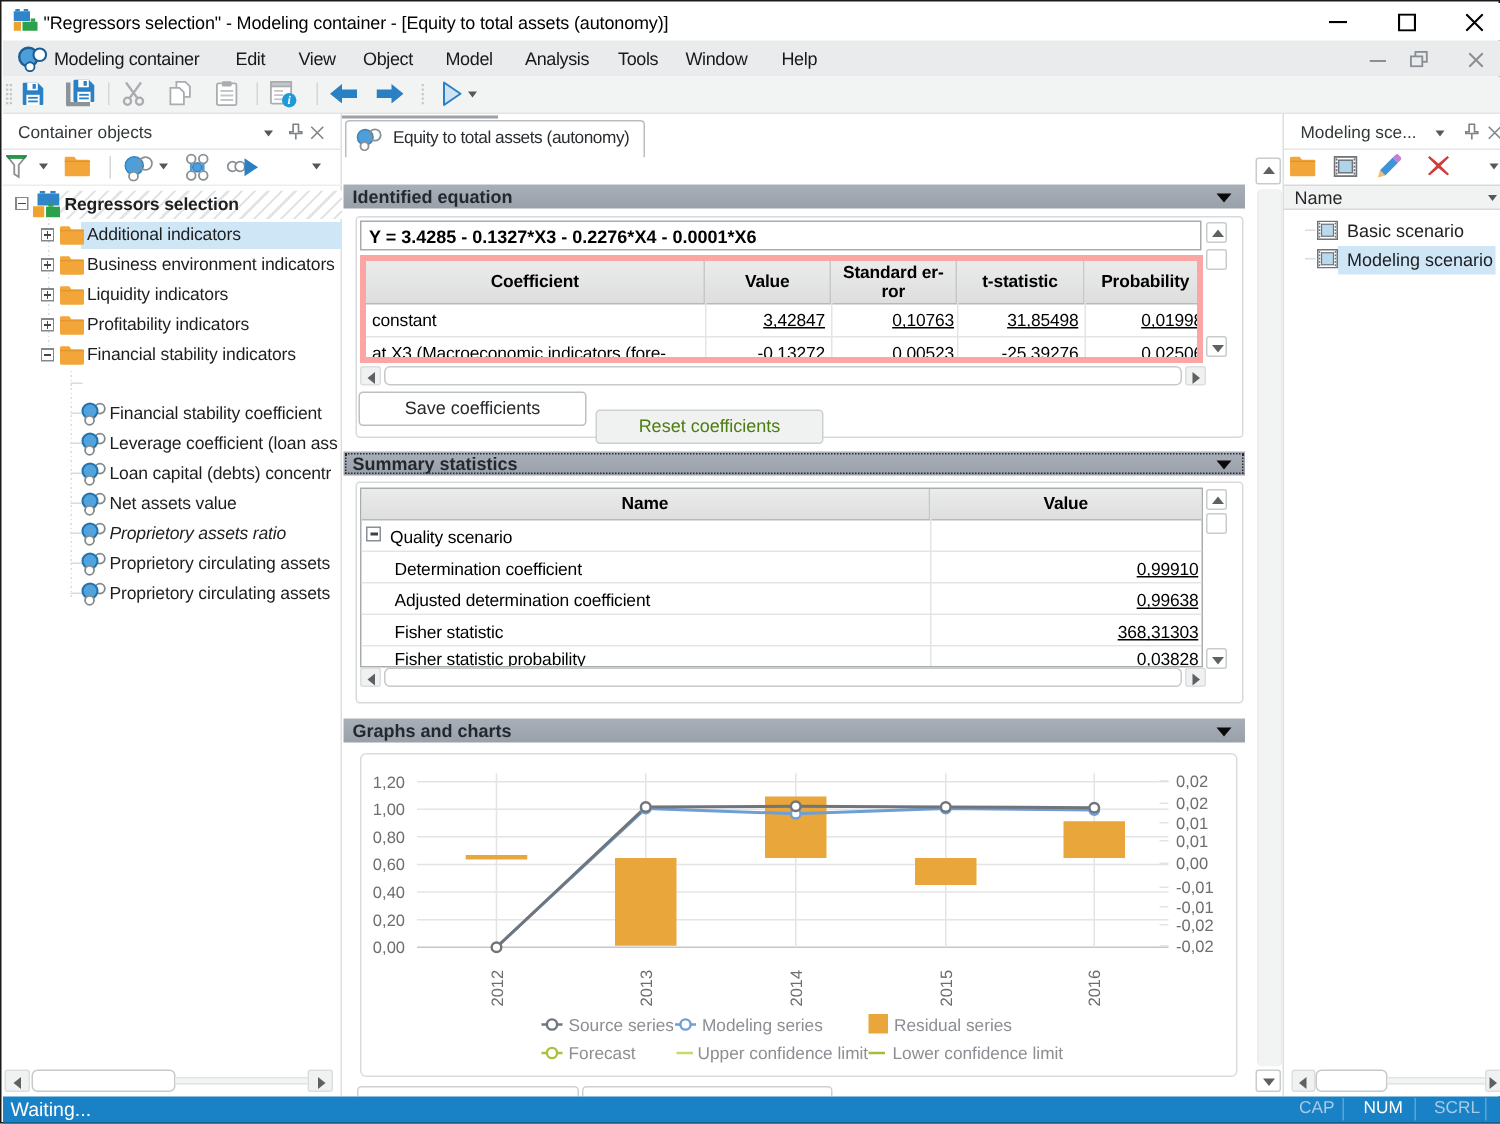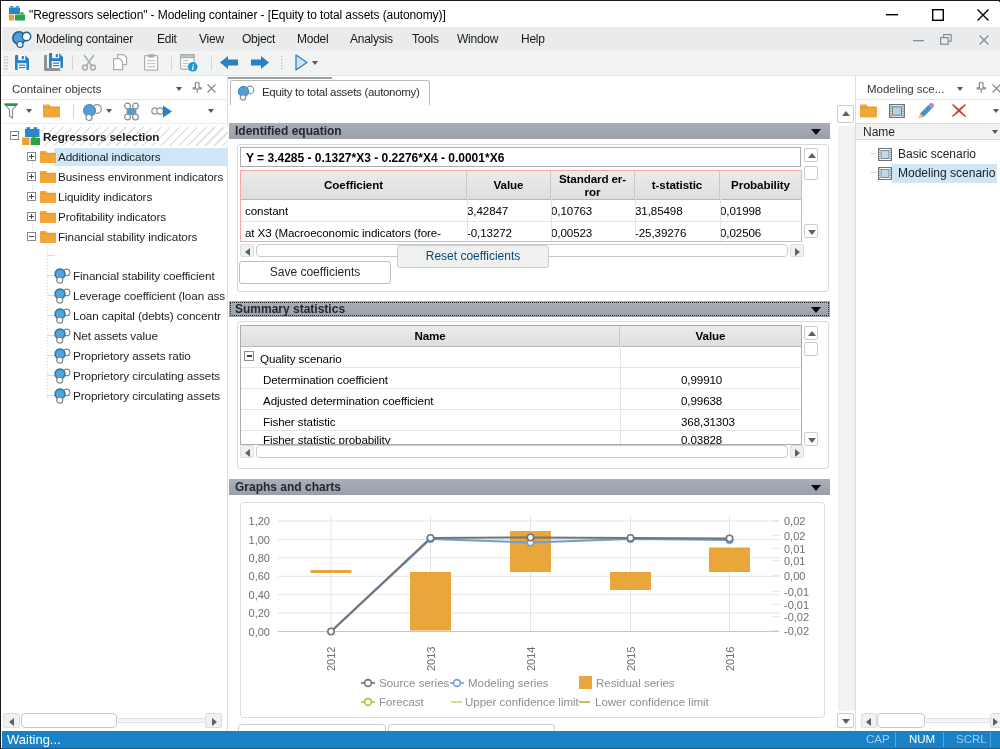--- a/index.html
+++ b/index.html
@@ -18,21 +18,21 @@
 #leftpanel{left:1px;top:75px;width:226px;height:655px;background:#fff;border-right:1px solid #dcdfe0;box-sizing:border-box;}
 #rightpanel{left:854px;top:75px;width:145px;height:655px;background:#fff;border-left:1px solid #dcdfe0;box-sizing:border-box;}
 #mainarea{left:227px;top:75px;width:627px;height:655px;background:#fff;}
 .panel-head-text{position:absolute;top:7px;left:10px;font-size:11.5px;color:#33383b;}
 .sec-head{position:absolute;left:1px;width:601px;height:16px;background:linear-gradient(#a9afb8,#99a0aa);}
 .sec-head .t{position:absolute;left:6px;top:1px;font-size:12px;font-weight:bold;color:#23282e;}
 .tri{position:absolute;width:0;height:0;border-left:5.5px solid transparent;border-right:5.5px solid transparent;border-top:6px solid #0a0a0a;}
 .groupbox{position:absolute;left:9px;width:592px;background:#fff;border:1px solid #d7d9da;border-radius:3px;box-sizing:border-box;}
 .gridhead{background:linear-gradient(#eaebeb,#dededf);font-weight:bold;font-size:12px;color:#000;text-align:center;}
 .cell{position:absolute;font-size:11.6px;letter-spacing:-0.1px;color:#000;white-space:nowrap;overflow:hidden;}
-.num{text-align:left;}
+.num{text-align:right;text-decoration:underline;}
 
 .sb-btn{position:absolute;background:#fff;border:1px solid #c9cccd;border-radius:2px;box-sizing:border-box;}
 .arr{position:absolute;width:0;height:0;}
 .arr-up{border-left:4px solid transparent;border-right:4px solid transparent;border-bottom:5px solid #5d6164;}
 .arr-dn{border-left:4px solid transparent;border-right:4px solid transparent;border-top:5px solid #5d6164;}
 .arr-lf{border-top:4px solid transparent;border-bottom:4px solid transparent;border-right:5px solid #5d6164;}
 .arr-rt{border-top:4px solid transparent;border-bottom:4px solid transparent;border-left:5px solid #5d6164;}
 .dd{position:absolute;width:0;height:0;border-left:3.5px solid transparent;border-right:3.5px solid transparent;border-top:4px solid #55585a;}
 .treerow{position:absolute;left:0;width:226px;height:21px;}
 .treetxt{position:absolute;top:3px;font-size:11.7px;letter-spacing:-0.1px;color:#1c1e20;white-space:nowrap;}
@@ -362,21 +362,21 @@
             <circle cx="6.7" cy="13.2" r="3" fill="#fff" stroke="#85898c" stroke-width="1.2"></circle>
           </svg>
           <div class="treetxt" style="left:71px;">Net assets value</div>
         </div>
         <div class="treerow" style="top:219px">
           <svg class="abs" style="left:51px;top:1px" width="19" height="18" viewBox="0 0 19 18">
             <circle cx="13.6" cy="5.4" r="3.3" fill="#fff" stroke="#85898c" stroke-width="1.2"></circle>
             <circle cx="7" cy="7" r="5" fill="#51a3de" stroke="#2373ae" stroke-width="1.4"></circle>
             <circle cx="6.7" cy="13.2" r="3" fill="#fff" stroke="#85898c" stroke-width="1.2"></circle>
           </svg>
-          <div class="treetxt" style="left:71px;">Proprietory assets ratio</div>
+          <div class="treetxt" style="left:71px;font-style:italic;">Proprietory assets ratio</div>
         </div>
         <div class="treerow" style="top:239px">
           <svg class="abs" style="left:51px;top:1px" width="19" height="18" viewBox="0 0 19 18">
             <circle cx="13.6" cy="5.4" r="3.3" fill="#fff" stroke="#85898c" stroke-width="1.2"></circle>
             <circle cx="7" cy="7" r="5" fill="#51a3de" stroke="#2373ae" stroke-width="1.4"></circle>
             <circle cx="6.7" cy="13.2" r="3" fill="#fff" stroke="#85898c" stroke-width="1.2"></circle>
           </svg>
           <div class="treetxt" style="left:71px;">Proprietory circulating assets</div>
         </div>
         <div class="treerow" style="top:259px">
@@ -413,21 +413,21 @@
 
       <div class="sec-head" style="top:18px">
           <div class="t">Identified equation</div>
           <div class="tri" style="left:582px;top:6px"></div>
         </div>
       <div class="groupbox" style="top:39px;height:148px"></div>
       <div class="abs" style="left:12px;top:42px;width:561px;height:20px;border:1px solid #a9acae;box-sizing:border-box">
         <div class="abs" style="left:5px;top:3px;font-size:12px;font-weight:bold;color:#000;white-space:nowrap">Y = 3.4285 - 0.1327*X3 - 0.2276*X4 - 0.0001*X6</div>
       </div>
 
-      <div class="abs" style="left:12px;top:65px;width:562px;height:72px;border:1px solid #fca5a5;box-sizing:border-box;overflow:hidden">
+      <div class="abs" style="left:12px;top:65px;width:562px;height:72px;border:4px solid #fca5a5;box-sizing:border-box;overflow:hidden">
         <div class="abs gridhead" style="left:0;top:0;width:560px;height:28px"></div>
         <div class="cell gridhead" style="left:0;top:0;width:226px;height:28px;line-height:28px;border-right:1px solid #c6c9ca;box-sizing:border-box">Coefficient</div>
         <div class="cell gridhead" style="left:226px;top:0;width:84px;height:28px;line-height:28px;border-right:1px solid #c6c9ca;box-sizing:border-box">Value</div>
         <div class="cell gridhead" style="left:310px;top:0;width:84px;height:28px;border-right:1px solid #c6c9ca;box-sizing:border-box">
             <div style="margin-top:1px;line-height:13px">Standard er-<br>ror</div>
           </div>
         <div class="cell gridhead" style="left:394px;top:0;width:85px;height:28px;line-height:28px;border-right:1px solid #c6c9ca;box-sizing:border-box">t-statistic</div>
         <div class="cell gridhead" style="left:479px;top:0;width:81px;height:28px;line-height:28px">Probability</div>
         <div class="abs" style="left:0;top:28px;width:560px;height:1px;background:#b6b9bb"></div>
 
@@ -459,21 +459,21 @@
 
       <div class="hbtn" style="left:12px;top:139px;width:14px;height:13px">
           <div class="arr arr-lf" style="left:4px;top:2.5px"></div>
         </div>
       <div class="hthumb" style="left:28px;top:139px;width:532px;height:13px"></div>
       <div class="hbtn" style="left:562px;top:139px;width:14px;height:13px">
           <div class="arr arr-rt" style="left:4px;top:2.5px"></div>
         </div>
 
       <div class="btn" style="left:11px;top:156px;width:152px">Save coefficients</div>
-      <div class="btn" style="left:169px;top:140px;width:152px;background:#f0f1f1;color:#0c4a6e;border-color:#cdd0d1">Reset coefficients</div>
+      <div class="btn" style="left:169px;top:168px;width:152px;background:#f0f1f1;color:#4d7c0f;border-color:#cdd0d1">Reset coefficients</div>
 
       <div class="sec-head" style="top:196px;outline:1px dotted #2a2a2a;outline-offset:-2px">
           <div class="t">Summary statistics</div>
           <div class="tri" style="left:582px;top:6px"></div>
         </div>
       <div class="groupbox" style="top:216px;height:148px"></div>
       <div class="abs" style="left:12px;top:220px;width:562px;height:120px;border:1px solid #a9acae;box-sizing:border-box;overflow:hidden">
         <div class="cell gridhead" style="left:0;top:0;width:379px;height:20px;line-height:20px;border-right:1px solid #c6c9ca;box-sizing:border-box">Name</div>
         <div class="cell gridhead" style="left:379px;top:0;width:181px;height:20px;line-height:20px">Value</div>
         <div class="abs" style="left:0;top:20px;width:560px;height:1px;background:#b6b9bb"></div>

